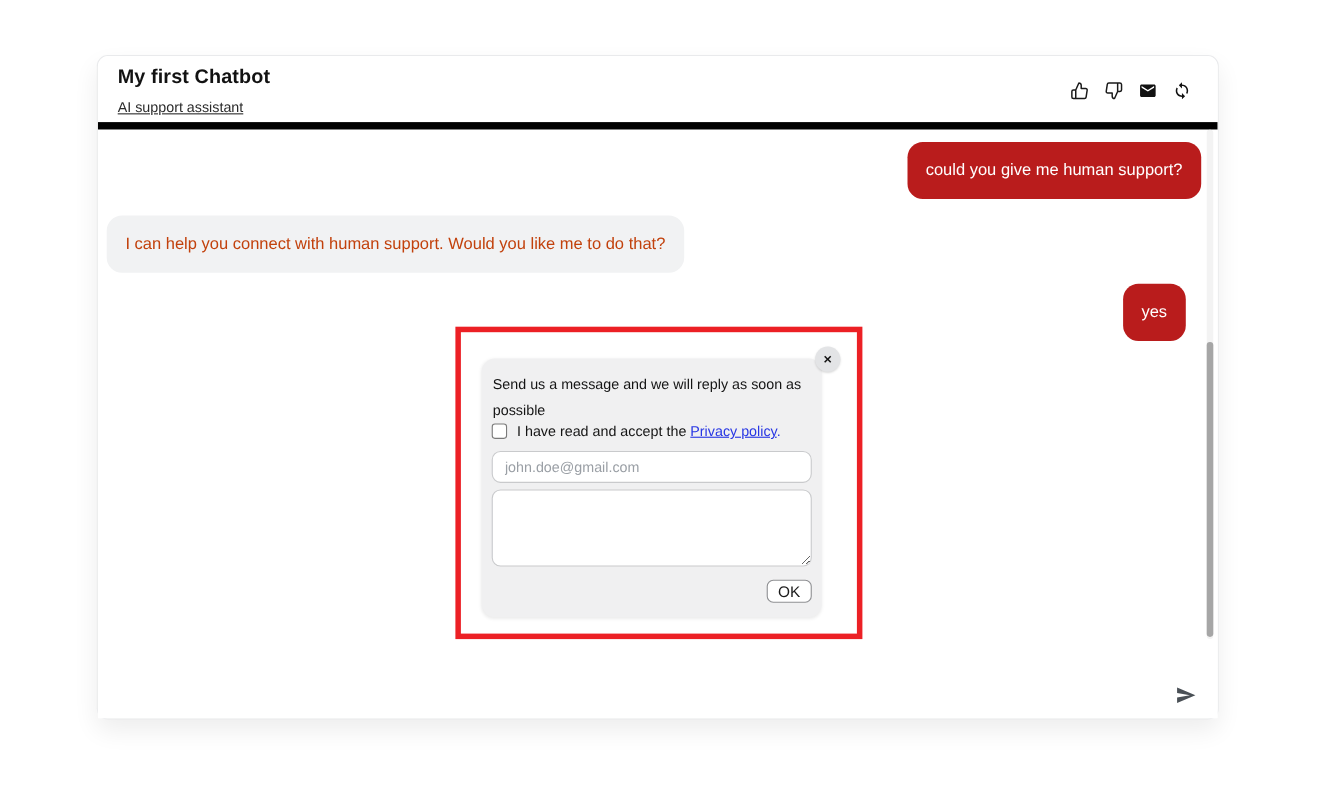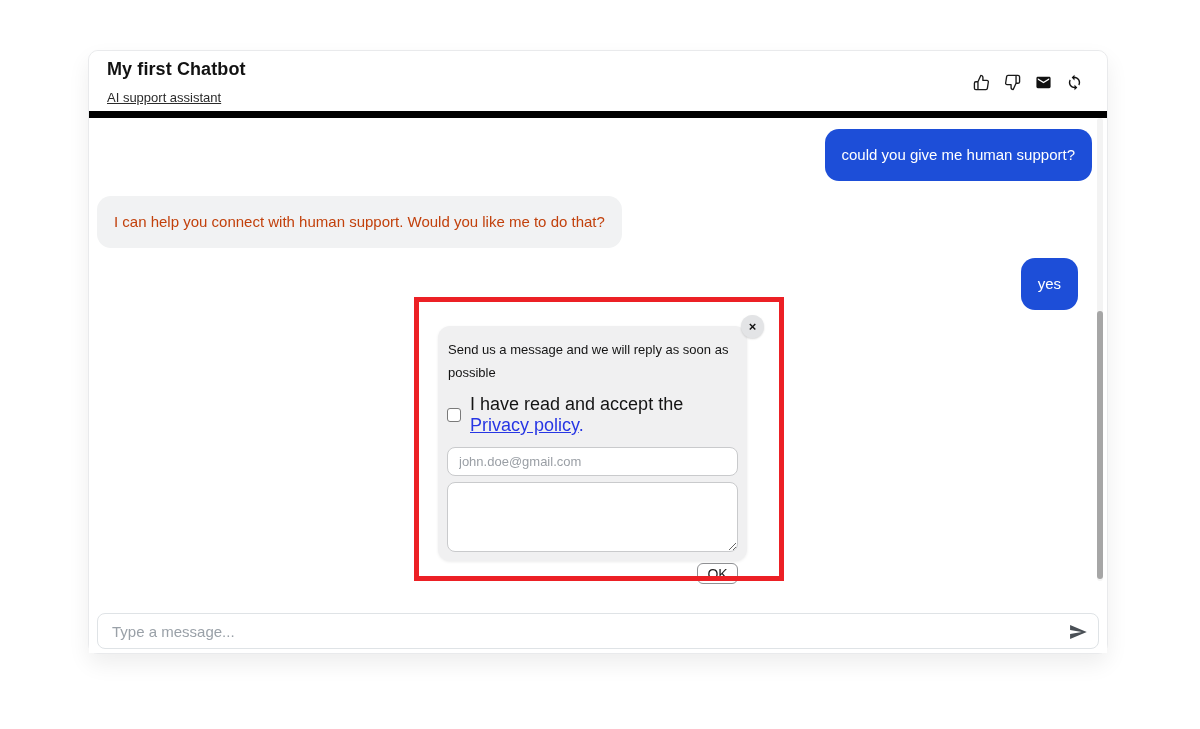--- a/index.html
+++ b/index.html
@@ -26,21 +26,21 @@
   .hicon { width:18px; height:18px; display:inline-flex; align-items:center; justify-content:center; cursor:pointer; }
   .hicon svg { width:17px; height:17px; }
 
   
   .chat-body { position:relative; flex:1 1 auto; background:#ffffff; }
 
   .bubble {
     position:absolute; padding:15px 17px; border-radius:14px;
     font-size:15px; line-height:22px; white-space:nowrap;
   }
-  .bubble.user { background:#1d4ed8; color:#ffffff; }
+  .bubble.user { background:#b91c1c; color:#ffffff; }
   .bubble.bot  { background:#f1f2f3; color:#c2410c; }
   .msg-user-1 { top:11px; right:15px; }
   .msg-bot-1  { top:78px; left:8px; }
   .msg-user-2 { top:140px; right:29px; }
 
   
   .scroll-track { position:absolute; right:4px; top:0; width:6px; height:463px; background:#f3f3f3; border-radius:3px; }
   .scroll-thumb { position:absolute; right:4px; top:193px; width:6px; height:268px; background:#a6a6a6; border-radius:3px; cursor:grab; }
 
   
@@ -55,21 +55,21 @@
     background:#f0f0f1; border-radius:12px; z-index:5; padding:12px 9px 10px 9px;
     box-shadow:0 1px 3px rgba(0,0,0,0.08);
   }
   .card-close {
     position:absolute; top:-11px; right:-17px; width:23px; height:23px;
     background:#e3e4e6; border-radius:50%; display:flex; align-items:center; justify-content:center;
     font-size:13px; font-weight:bold; color:#111; cursor:pointer;
     box-shadow:0 1px 2px rgba(0,0,0,0.15);
   }
   .card-intro { font-size:13px; color:#141414; line-height:23px; padding-left:1px; }
-  .consent-row { display:flex; align-items:center; gap:9px; margin-top:10px; font-size:18px; color:#141414; }
+  .consent-row { display:flex; align-items:center; gap:9px; margin-top:0; font-size:13px; color:#141414; }
   .consent-checkbox {
     width:14px; height:14px; background:#ffffff; border:1.5px solid #7a7a7a; border-radius:3px;
     flex:0 0 14px; cursor:pointer;
   }
   .privacy-link { color:#2736e4; text-decoration:underline; cursor:pointer; }
   .consent-period { color:#2736e4; }
   .email-input {
     width:100%; height:29px; margin-top:11px; background:#ffffff;
     border:1px solid #c9cacc; border-radius:8px; padding:4px 11px;
     font-size:13px; color:#333; font-family:"Liberation Sans", sans-serif; outline:none;
@@ -171,21 +171,20 @@
 
         <div class="ok-row">
           <button class="ok-button">OK</button>
         </div>
       </div>
 
       <div class="annotation-rect"></div>
     </div>
 
     <div class="composer">
-      <input class="composer-input" type="text" placeholder="Type a message..." style="">
       <button class="send-button">
         <svg viewBox="0 0 24 24" fill="#4a5056">
             <path d="M2.5 20.5 L22.5 12 L2.5 3.5 L2.5 9.5 L16.5 12 L2.5 14.5 Z"></path>
           </svg>
       </button>
     </div>
 
 
   </div>
 </div>

